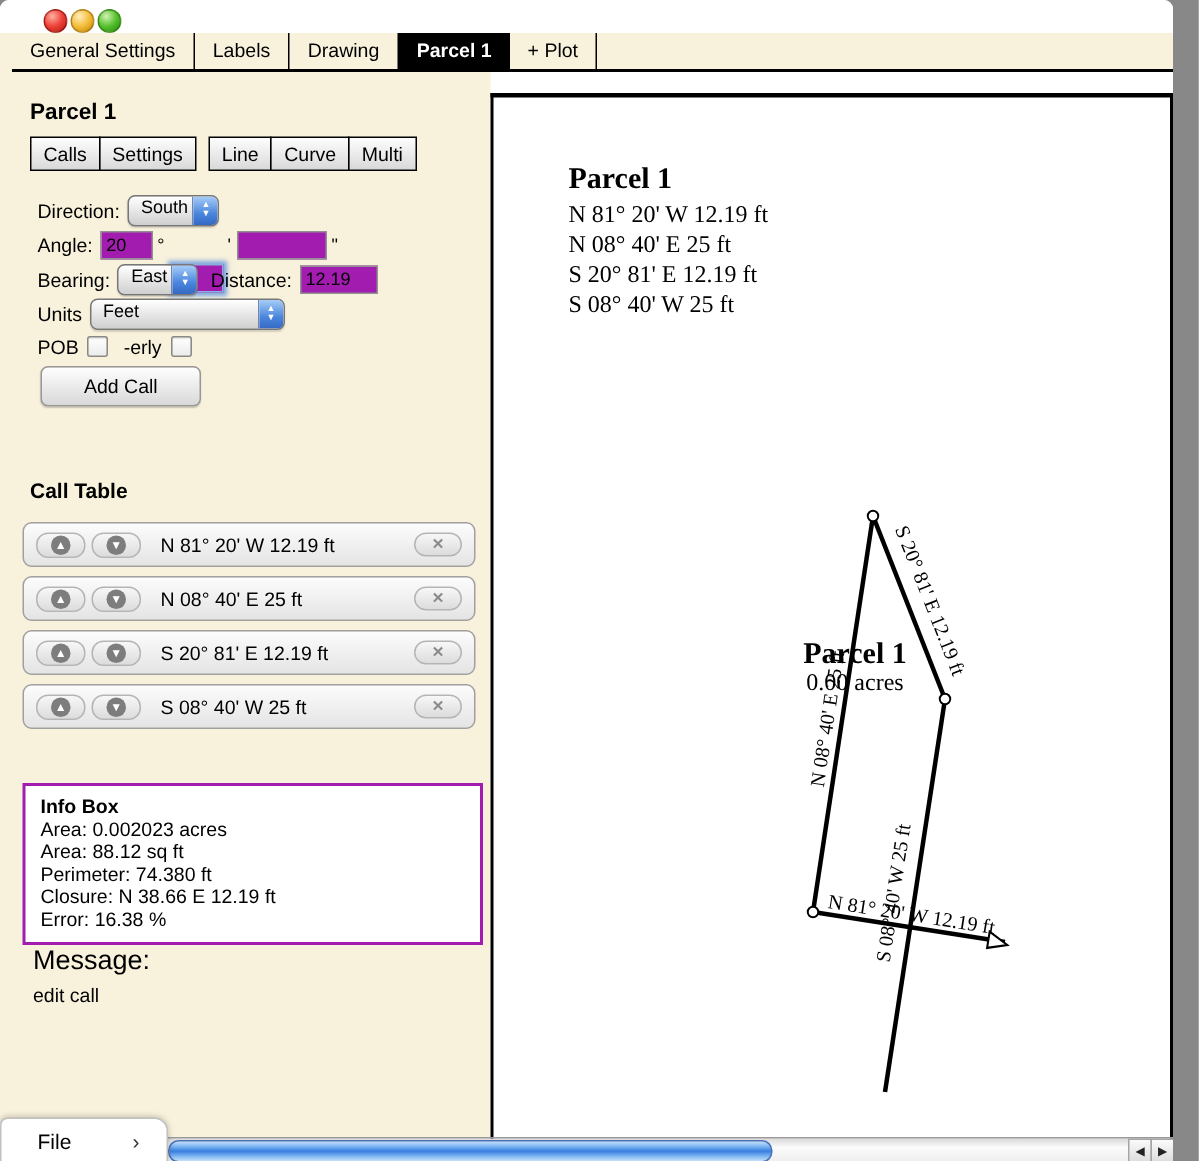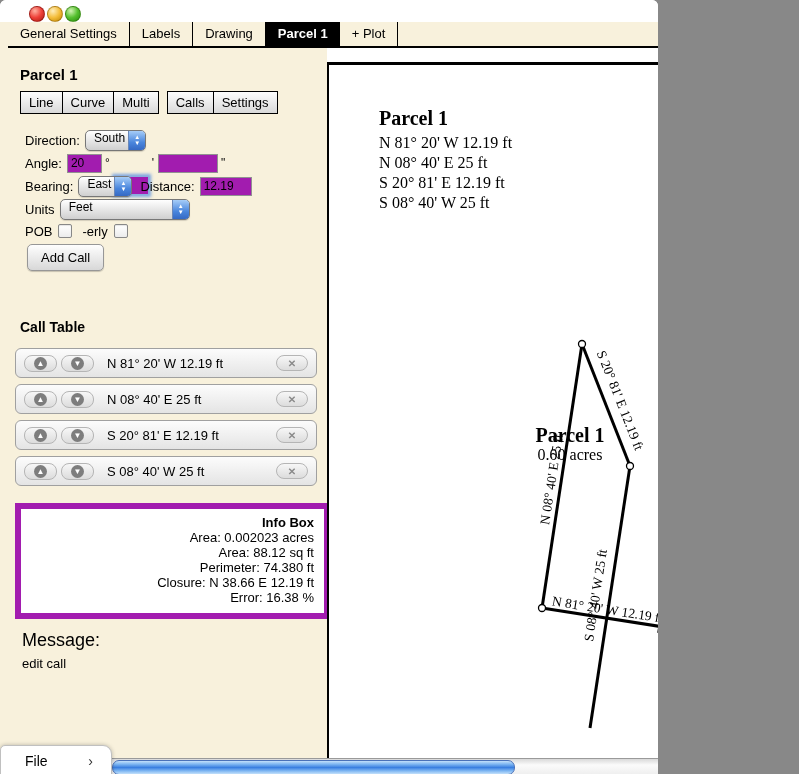--- a/index.html
+++ b/index.html
@@ -1,16 +1,16 @@
 <!DOCTYPE html>
 <html><head>
 <meta charset="utf-8">
 <style>
   html,body{margin:0;padding:0;background:#888;}
-  .app{position:relative;width:658px;height:774px;background:#fff;
+  .app{position:relative;width:782px;height:774px;background:#fff;
        font-family:"Liberation Sans",sans-serif;color:#000;overflow:hidden;
        border-radius:6px 6px 0 0;}
   
   .titlebar{position:absolute;left:0;top:0;width:100%;height:22px;background:#fff;}
   .tl{position:absolute;top:6px;width:14px;height:14px;border-radius:50%;}
   .tl.red{left:29px;background:radial-gradient(circle at 35% 28%,#ffb0a0,#ee4038 50%,#a81b10);border:1px solid rgba(100,0,0,.45);}
   .tl.yellow{left:47px;background:radial-gradient(circle at 35% 28%,#ffeebc,#f4bd3a 50%,#bd8300);border:1px solid rgba(120,80,0,.45);}
   .tl.green{left:65px;background:radial-gradient(circle at 35% 28%,#d2f3b2,#55c02e 50%,#27880d);border:1px solid rgba(30,90,0,.45);}
   
   .tabbar{position:absolute;left:0;top:22px;width:100%;height:26px;background:#f8f1dc;}
@@ -37,37 +37,37 @@
        border-radius:0 4px 4px 0;background:linear-gradient(#a6cdf8,#4a86dd 60%,#3569c4);
        display:flex;flex-direction:column;align-items:center;justify-content:center;color:#fff;}
   .popup .stepper span{font-size:6px;line-height:6px;}
   .tfield{height:17px;border:1px solid #919191;background:#a21caf;font-size:12px;
        font-family:"Liberation Sans",sans-serif;padding:0 3px;box-sizing:content-box;}
   .tfield.focused{border:1px solid #89aede;box-shadow:0 0 3px 2px rgba(100,150,225,.85);outline:none;margin-top:44px;}
   .sym{margin:0 4px 0 3px;font-size:12px;}
   .cb{display:inline-block;width:12px;height:12px;border:1px solid #888;border-radius:2px;
        background:linear-gradient(#fff,#ececec);margin:0 10px 0 6px;box-shadow:inset 0 1px 1px rgba(0,0,0,.1);}
   .addcall{position:absolute;left:27px;top:196px;border:1px solid #979797;border-radius:5px;
-       background:linear-gradient(#fefefe,#d8d8d8);font-size:13px;padding:5px 13px;
+       background:linear-gradient(#fefefe,#d8d8d8);font-size:13px;padding:5px 28px;
        font-family:"Liberation Sans",sans-serif;box-shadow:0 1px 1px rgba(0,0,0,.2);cursor:default;}
   .calltable-title{position:absolute;left:20px;top:271px;font-size:14px;font-weight:bold;}
   .callrows{position:absolute;left:15px;top:300px;width:302px;}
   .callrow{height:28px;border:1px solid #a0a0a0;border-radius:6px;margin-bottom:6px;
        background:linear-gradient(#fcfcfc,#e4e4e4);display:flex;align-items:center;padding:0 8px;}
   .pillbtn{width:31px;height:15px;border:1px solid #b5b5b5;border-radius:8px;
        background:linear-gradient(#f7f7f7,#dcdcdc);display:flex;align-items:center;justify-content:center;
        margin-right:4px;cursor:default;}
   .pillbtn .circ{width:13px;height:13px;border-radius:50%;background:#7d7d7d;color:#fff;
        font-size:8px;line-height:13px;text-align:center;}
   .callrow .calltext{font-size:13px;margin-left:9px;flex:1;}
   .delbtn{width:30px;height:14px;border:1px solid #b5b5b5;border-radius:8px;
        background:linear-gradient(#f7f7f7,#dcdcdc);color:#8a8a8a;font-size:10px;font-weight:bold;
        display:flex;align-items:center;justify-content:center;cursor:default;}
-  .infobox{position:absolute;left:15px;top:455px;width:283px;border:6px solid #a21caf;background:#fff;
-       padding:6px 10px 8px 10px;font-size:13px;line-height:15px;text-align:right;}
+  .infobox{position:absolute;left:15px;top:474px;width:283px;border:2px solid #a21caf;background:#fff;
+       padding:6px 10px 8px 10px;font-size:13px;line-height:15px;}
   .infobox .ib-title{font-weight:bold;}
   .infobox .red{color:#000000;}
   .message-lbl{position:absolute;left:22px;top:582px;font-size:18px;}
   .message-val{position:absolute;left:22px;top:608px;font-size:13px;}
   
   .plotbox{position:absolute;left:327px;top:62px;width:451px;height:696px;background:#fff;
        border-top:3px solid #000;border-left:2px solid #000;border-right:2px solid #000;box-sizing:content-box;}
   .plotbox svg{position:absolute;left:0;top:0;}
   
   .vscroll{position:absolute;left:784px;top:22px;width:15px;height:736px;
@@ -118,27 +118,27 @@
       <div class="tab">+ Plot</div>
     </div>
   </div>
   <div class="tabbar-border"></div>
 
   <div class="left-panel">
     <div class="panel-title">Parcel 1</div>
 
     <div class="segrow">
       <div class="seg">
+        <button class="segbtn">Calls</button>
+        <button class="segbtn">Settings</button>
+      </div>
+      <div class="seg">
         <button class="segbtn">Line</button>
         <button class="segbtn">Curve</button>
         <button class="segbtn">Multi</button>
-      </div>
-      <div class="seg">
-        <button class="segbtn">Calls</button>
-        <button class="segbtn">Settings</button>
       </div>
     </div>
 
     <div class="formrow" style="top:82px;">
       <span class="lbl">Direction:</span>
       <span class="popup">
         <span>South</span>
         <span class="stepper">
           <span>▲</span>
             <span>▼</span>

